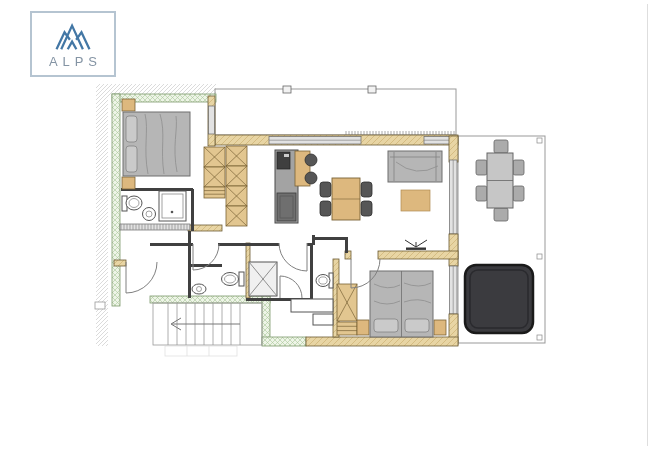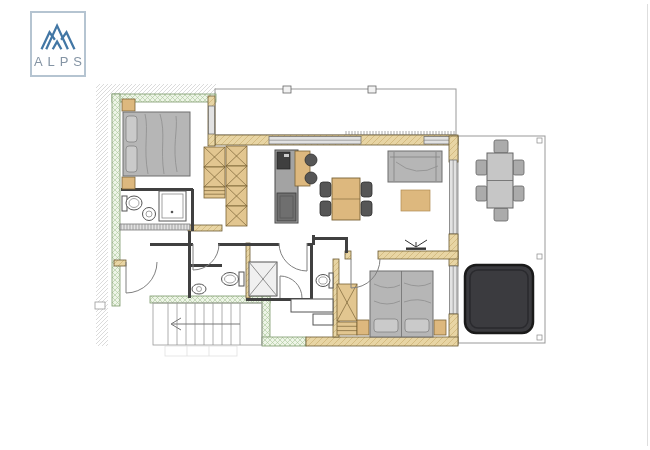--- a/index.html
+++ b/index.html
@@ -1,17 +1,17 @@
 <!DOCTYPE html>
 <html style="--pageBg: #ffffff; --logoBorder: #b5c4d1; --logoBlue: #4377a5; --logoText: #8494a4; --hatchLine: #cccccc; --greenFill: #eef4e7; --greenLine: #a9c79a; --greenStroke: #7d9a6d; --wallTan: #e8d5a4; --wallTanLine: #cdb273; --wallStroke: #6b5b33; --interiorWall: #404040; --balconyLine: #d6d6d6; --deckLine: #e3e3e3; --outlineGray: #999999; --glass: #e2e2e2; --glassStroke: #666666; --furnGray: #b6b6b6; --furnGrayLight: #cacaca; --furnStroke: #6e6e6e; --furnTan: #ddb87e; --furnTanStroke: #7a6336; --counterGray: #a3a3a3; --sinkDark: #3f3f3f; --applianceGray: #6f6f6f; --chairDark: #565656; --outdoorGray: #c6c6c6; --outdoorChair: #ababab; --hotTub: #3b3b3f; --hotTubStroke: #1a1a1a; --stairLine: #9a9a9a; --doorStroke: #808080; --fixtureStroke: #555555; --edgeLine: #dedede;"><head>
 <meta charset="utf-8">
 <style>
   html,body{margin:0;padding:0;background:#fff;}
   .canvas{position:relative;width:650px;height:450px;background:var(--pageBg,#fff);overflow:hidden;font-family:"Liberation Sans",sans-serif;}
-  .logo-box{position:absolute;left:30px;top:11px;width:56px;height:66px;border:2px solid var(--logoBorder,#b5c4d1);
+  .logo-box{position:absolute;left:30px;top:11px;width:86px;height:66px;border:2px solid var(--logoBorder,#b5c4d1);
     display:flex;flex-direction:column;align-items:center;justify-content:center;gap:2px;background:#fff;box-sizing:border-box;}
   .logo-text{color:var(--logoText,#8494a4);font-size:13px;letter-spacing:.38em;margin-left:.38em;font-weight:400;}
   .plan{position:absolute;left:0;top:0;}
   
   .wT{fill:url(#patTan);stroke:var(--wallStroke,#6b5b33);stroke-width:.8}
   .wG{fill:url(#patGreen);stroke:var(--greenStroke,#7d9a6d);stroke-width:.8}
   .iw{fill:var(--interiorWall,#404040)}
   .fx{fill:#fff;stroke:var(--fixtureStroke,#555);stroke-width:1}
   .fxi{fill:none;stroke:#8a8a8a;stroke-width:.8}
   .fg{fill:var(--furnGray,#b6b6b6);stroke:var(--furnStroke,#6e6e6e);stroke-width:1}

